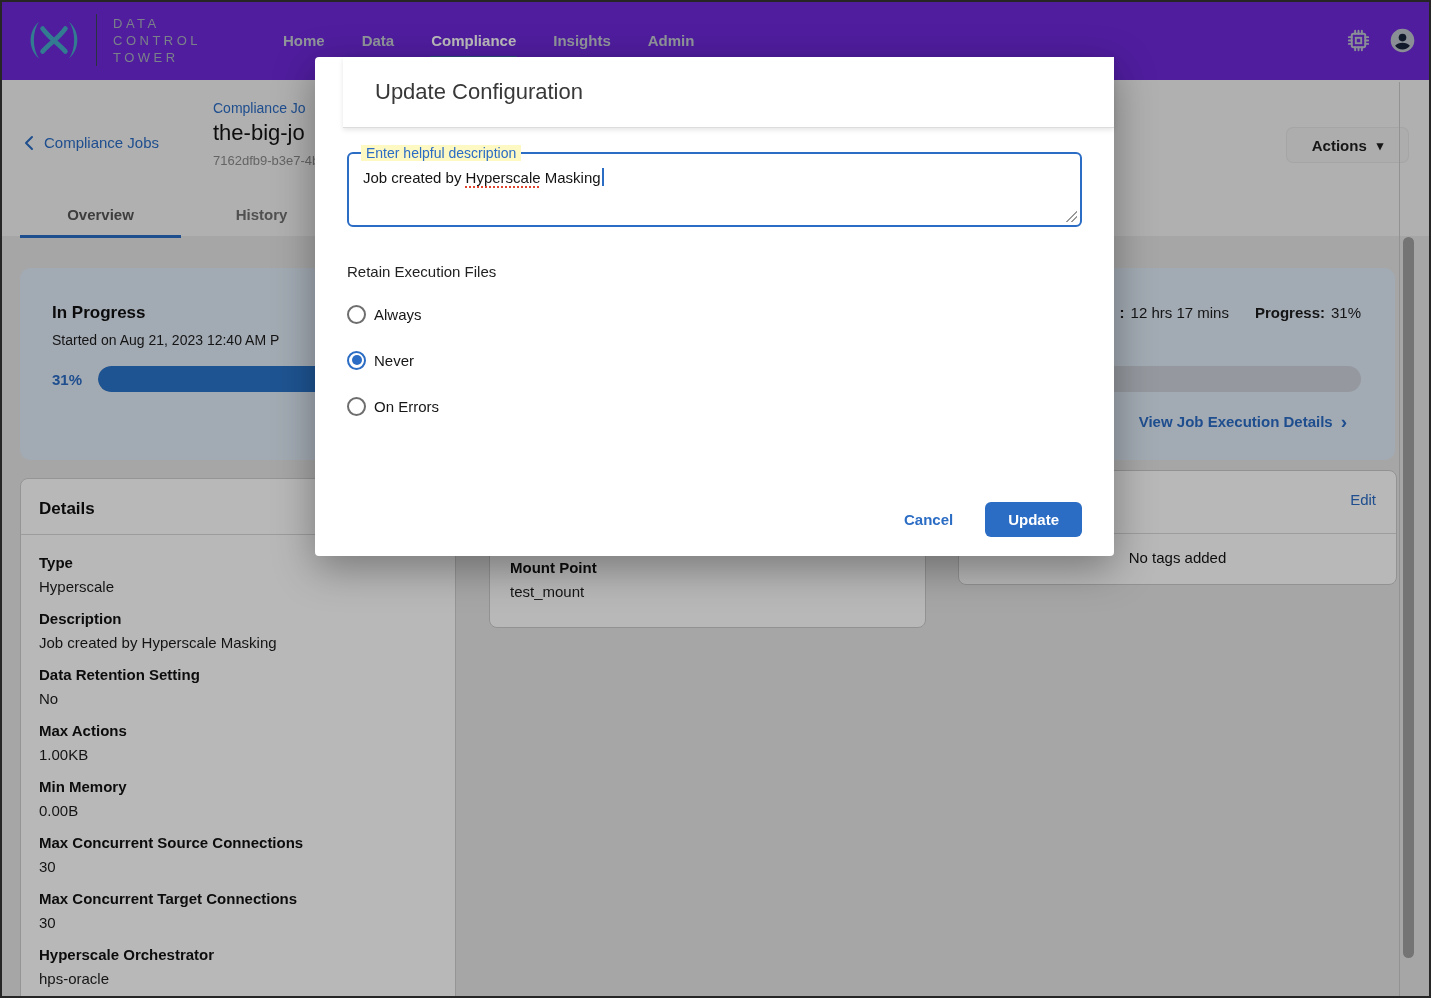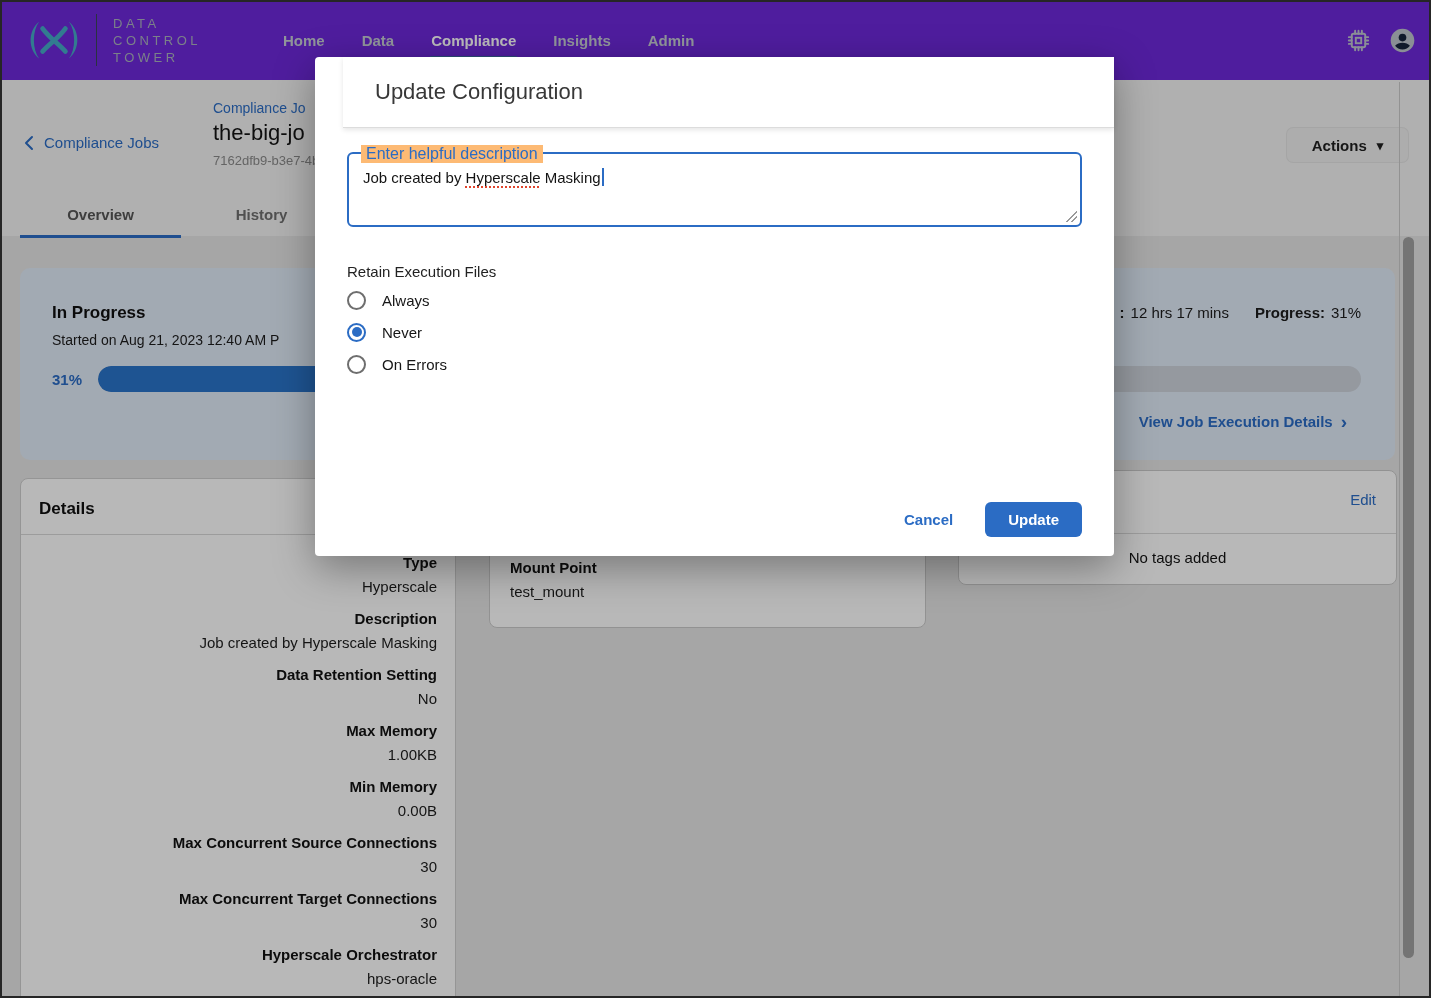--- a/index.html
+++ b/index.html
@@ -58,21 +58,21 @@
   .view-link{position:absolute;right:48px;top:144px;color:#2b6cc4;font-size:15px;font-weight:bold;
              display:flex;align-items:center;gap:8px;cursor:pointer;}
   .view-chev{font-size:19px;font-weight:bold;line-height:1;}
 
   
   .details-card{position:absolute;left:20px;top:478px;width:436px;height:530px;background:#fdfdfd;
                 border:1px solid #cccccc;border-radius:8px 8px 0 0;z-index:2;box-sizing:border-box;}
   .details-head{padding:20px 18px 15px;font-size:17px;font-weight:bold;color:#101010;
                 border-bottom:1px solid #d6d6d6;}
   .details-list{padding:17px 18px;}
-  .d-item{margin-bottom:11px;text-align:right;}
+  .d-item{margin-bottom:11px;}
   .d-label{font-size:15px;font-weight:bold;color:#111111;line-height:21px;}
   .d-value{font-size:15px;color:#1c1c1c;line-height:21px;margin-top:3px;}
 
   
   .mount-card{position:absolute;left:489px;top:430px;width:437px;height:198px;background:#fdfdfd;
               border:1px solid #c9c9c9;border-radius:8px;z-index:2;box-sizing:border-box;}
   .mount-inner{position:absolute;left:20px;top:126px;}
 
   
   .tags-card{position:absolute;left:958px;top:470px;width:439px;height:115px;background:#fdfdfd;
@@ -88,30 +88,30 @@
 
   
   .backdrop{position:absolute;inset:0;background:rgba(0,0,0,0.27);z-index:40;}
   .modal{position:absolute;left:315px;top:57px;width:799px;height:499px;background:#ffffff;
          border-radius:4px;z-index:50;box-shadow:0 12px 40px rgba(0,0,0,0.35);}
   .modal-header{height:70px;display:flex;align-items:center;padding:0 32px;border-bottom:1px solid #dcdcdc;
                 box-shadow:0 2px 5px rgba(0,0,0,0.10);position:relative;z-index:2;background:#fff;margin-left:28px;}
   .modal-title{font-size:22px;color:#383838;}
   .modal-body{padding:24px 32px 0;}
   .field{position:relative;border:2px solid #2b6cc4;border-radius:6px;height:71px;cursor:text;}
-  .field-label{position:absolute;left:12px;top:-9px;background:#fdba74;padding:0 5px;
-               font-size:16px;color:#2b6cc4;}
+  .field-label{position:absolute;left:12px;top:-9px;background:#fef9c3;padding:0 5px;
+               font-size:14px;color:#2b6cc4;}
   .field-text{padding:14px 14px 0;font-size:15px;color:#141414;}
   .misspelled{text-decoration:underline dotted #e0442c 2px;text-underline-offset:3px;}
   .caret-bar{display:inline-block;width:2px;height:18px;background:#2b6cc4;vertical-align:text-bottom;
              margin-left:1px;}
   .resize-handle{position:absolute;right:3px;bottom:3px;width:11px;height:11px;
        background:linear-gradient(135deg,transparent 48%,#9a9a9a 48% 55%,transparent 55% 72%,#9a9a9a 72% 79%,transparent 79%);}
   .group-label{margin-top:36px;font-size:15px;color:#222222;}
-  .radio-row{display:flex;align-items:center;gap:16px;margin-top:8px;height:24px;cursor:pointer;}
+  .radio-row{display:flex;align-items:center;gap:8px;margin-top:22px;height:24px;cursor:pointer;}
   .radio{width:19px;height:19px;border:2px solid #6e6e6e;border-radius:50%;box-sizing:border-box;
          position:relative;flex:0 0 auto;}
   .radio.checked{border-color:#2b6cc4;}
   .radio.checked::after{content:"";position:absolute;inset:2.5px;background:#2b6cc4;border-radius:50%;}
   .radio-label{font-size:15px;color:#161616;}
   .modal-footer{position:absolute;right:32px;bottom:19px;display:flex;align-items:center;gap:26px;}
   .cancel-btn{background:none;border:none;font-family:inherit;color:#2b6cc4;font-size:15px;font-weight:bold;cursor:pointer;}
   .update-btn{background:#2b6cc4;border:none;border-radius:6px;color:#ffffff;font-family:inherit;
               font-size:15px;font-weight:bold;padding:9px 23px;cursor:pointer;}
 </style>
@@ -208,21 +208,21 @@
     </div>
     <div class="d-item">
       <div class="d-label">Description</div>
       <div class="d-value">Job created by Hyperscale Masking</div>
     </div>
     <div class="d-item">
       <div class="d-label">Data Retention Setting</div>
       <div class="d-value">No</div>
     </div>
     <div class="d-item">
-      <div class="d-label">Max Memory</div>
+      <div class="d-label">Max Actions</div>
       <div class="d-value">1.00KB</div>
     </div>
     <div class="d-item">
       <div class="d-label">Min Memory</div>
       <div class="d-value">0.00B</div>
     </div>
     <div class="d-item">
       <div class="d-label">Max Concurrent Source Connections</div>
       <div class="d-value">30</div>
     </div>

